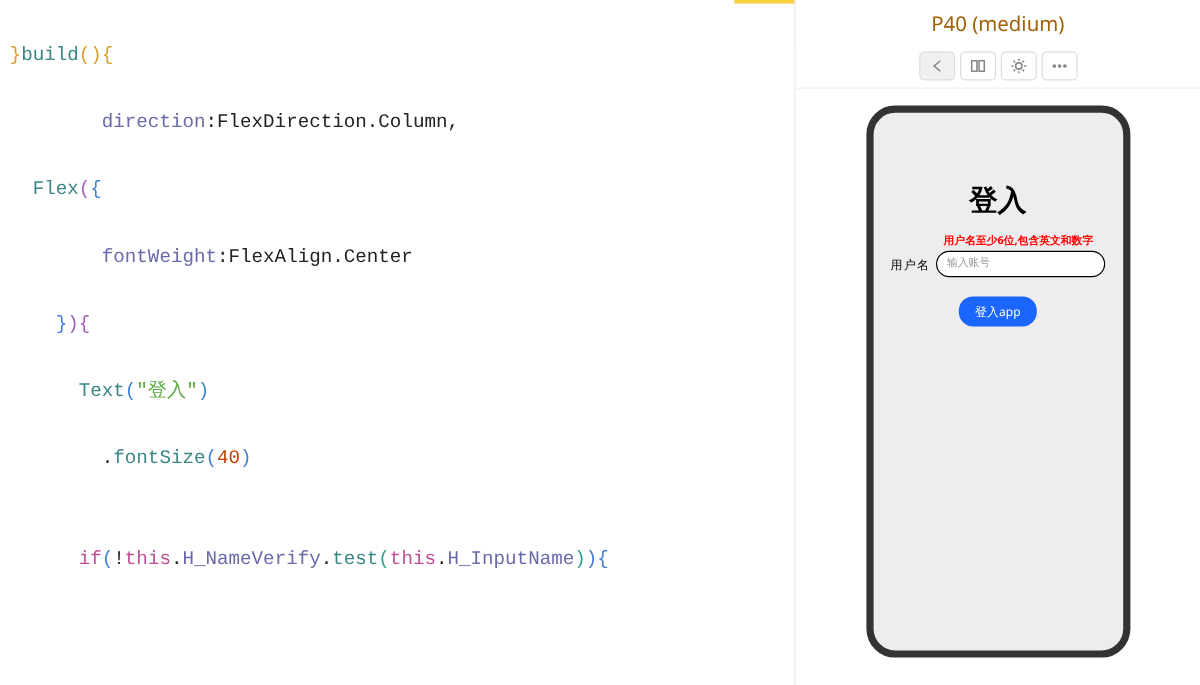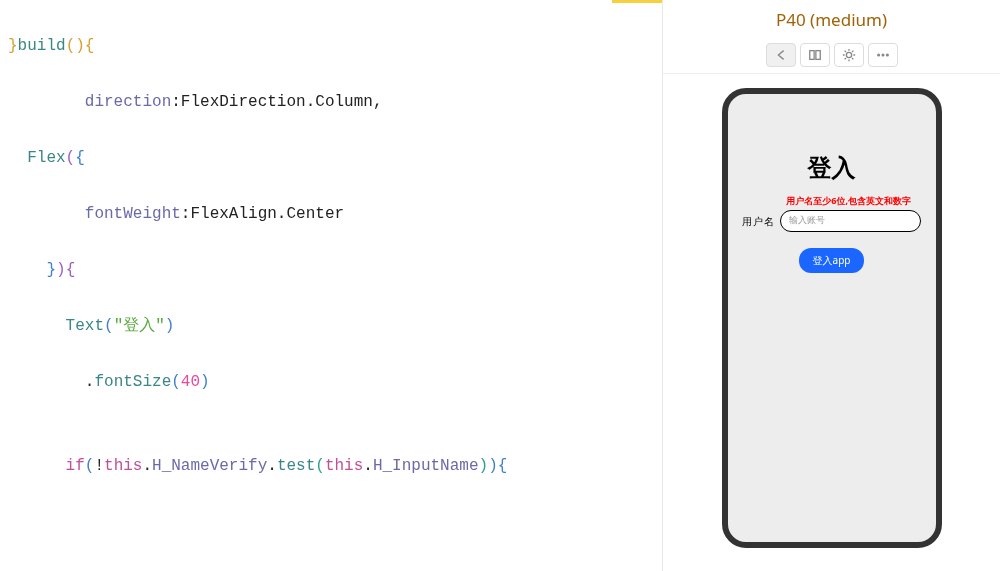--- a/index.html
+++ b/index.html
@@ -25,21 +25,21 @@
       white-space: pre;
     }
     .code-line {
       display: block;
     }
     .punct { color: #222; }
     .kw { color: #c05098; }
     .fn { color: #3b8686; }
     .prop { color: #6a6aa8; }
     .str { color: #5aa83e; }
-    .num { color: #ec4899; }
+    .num { color: #c2410c; }
     .type { color: #222; }
     .this { color: #c05098; }
     .brace-yellow { color: #d8a030; }
     .brace-purple { color: #a060c0; }
     .brace-blue { color: #4080d0; }
     .brace-teal { color: #30a090; }
     .preview-pane {
       width: 338px;
       background: #fff;
       border-left: 1px solid #e8e8e8;

